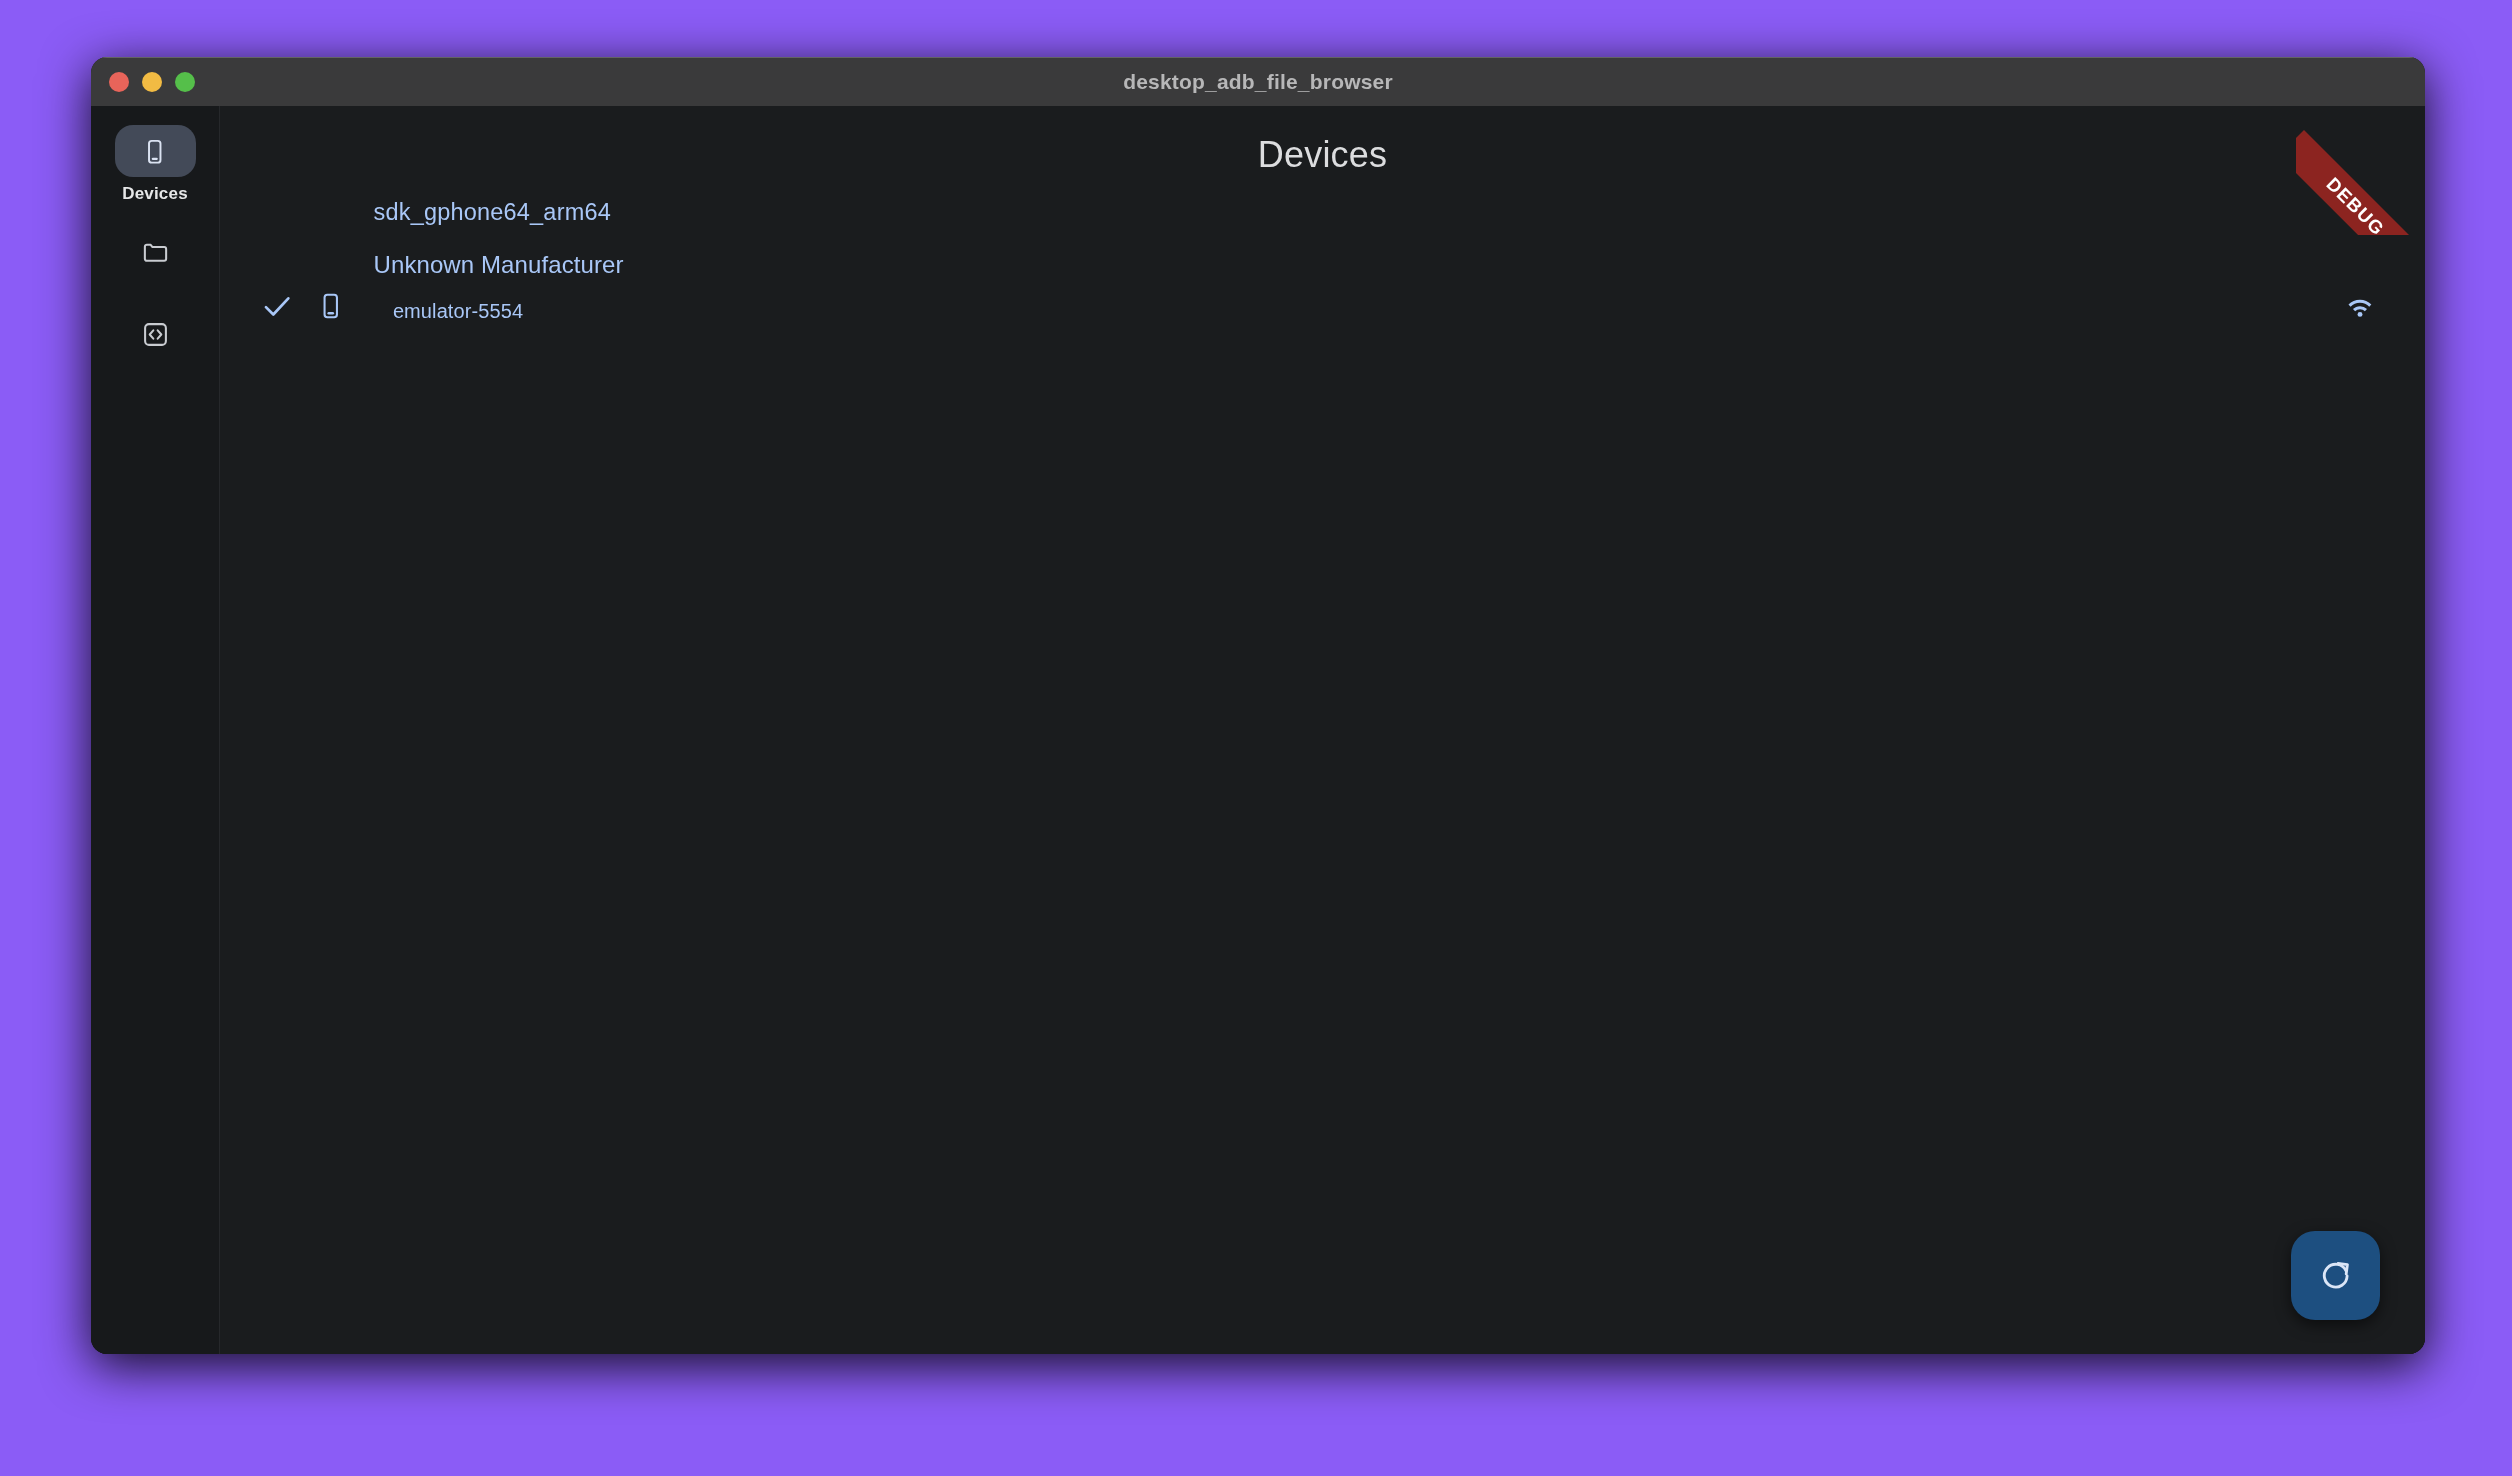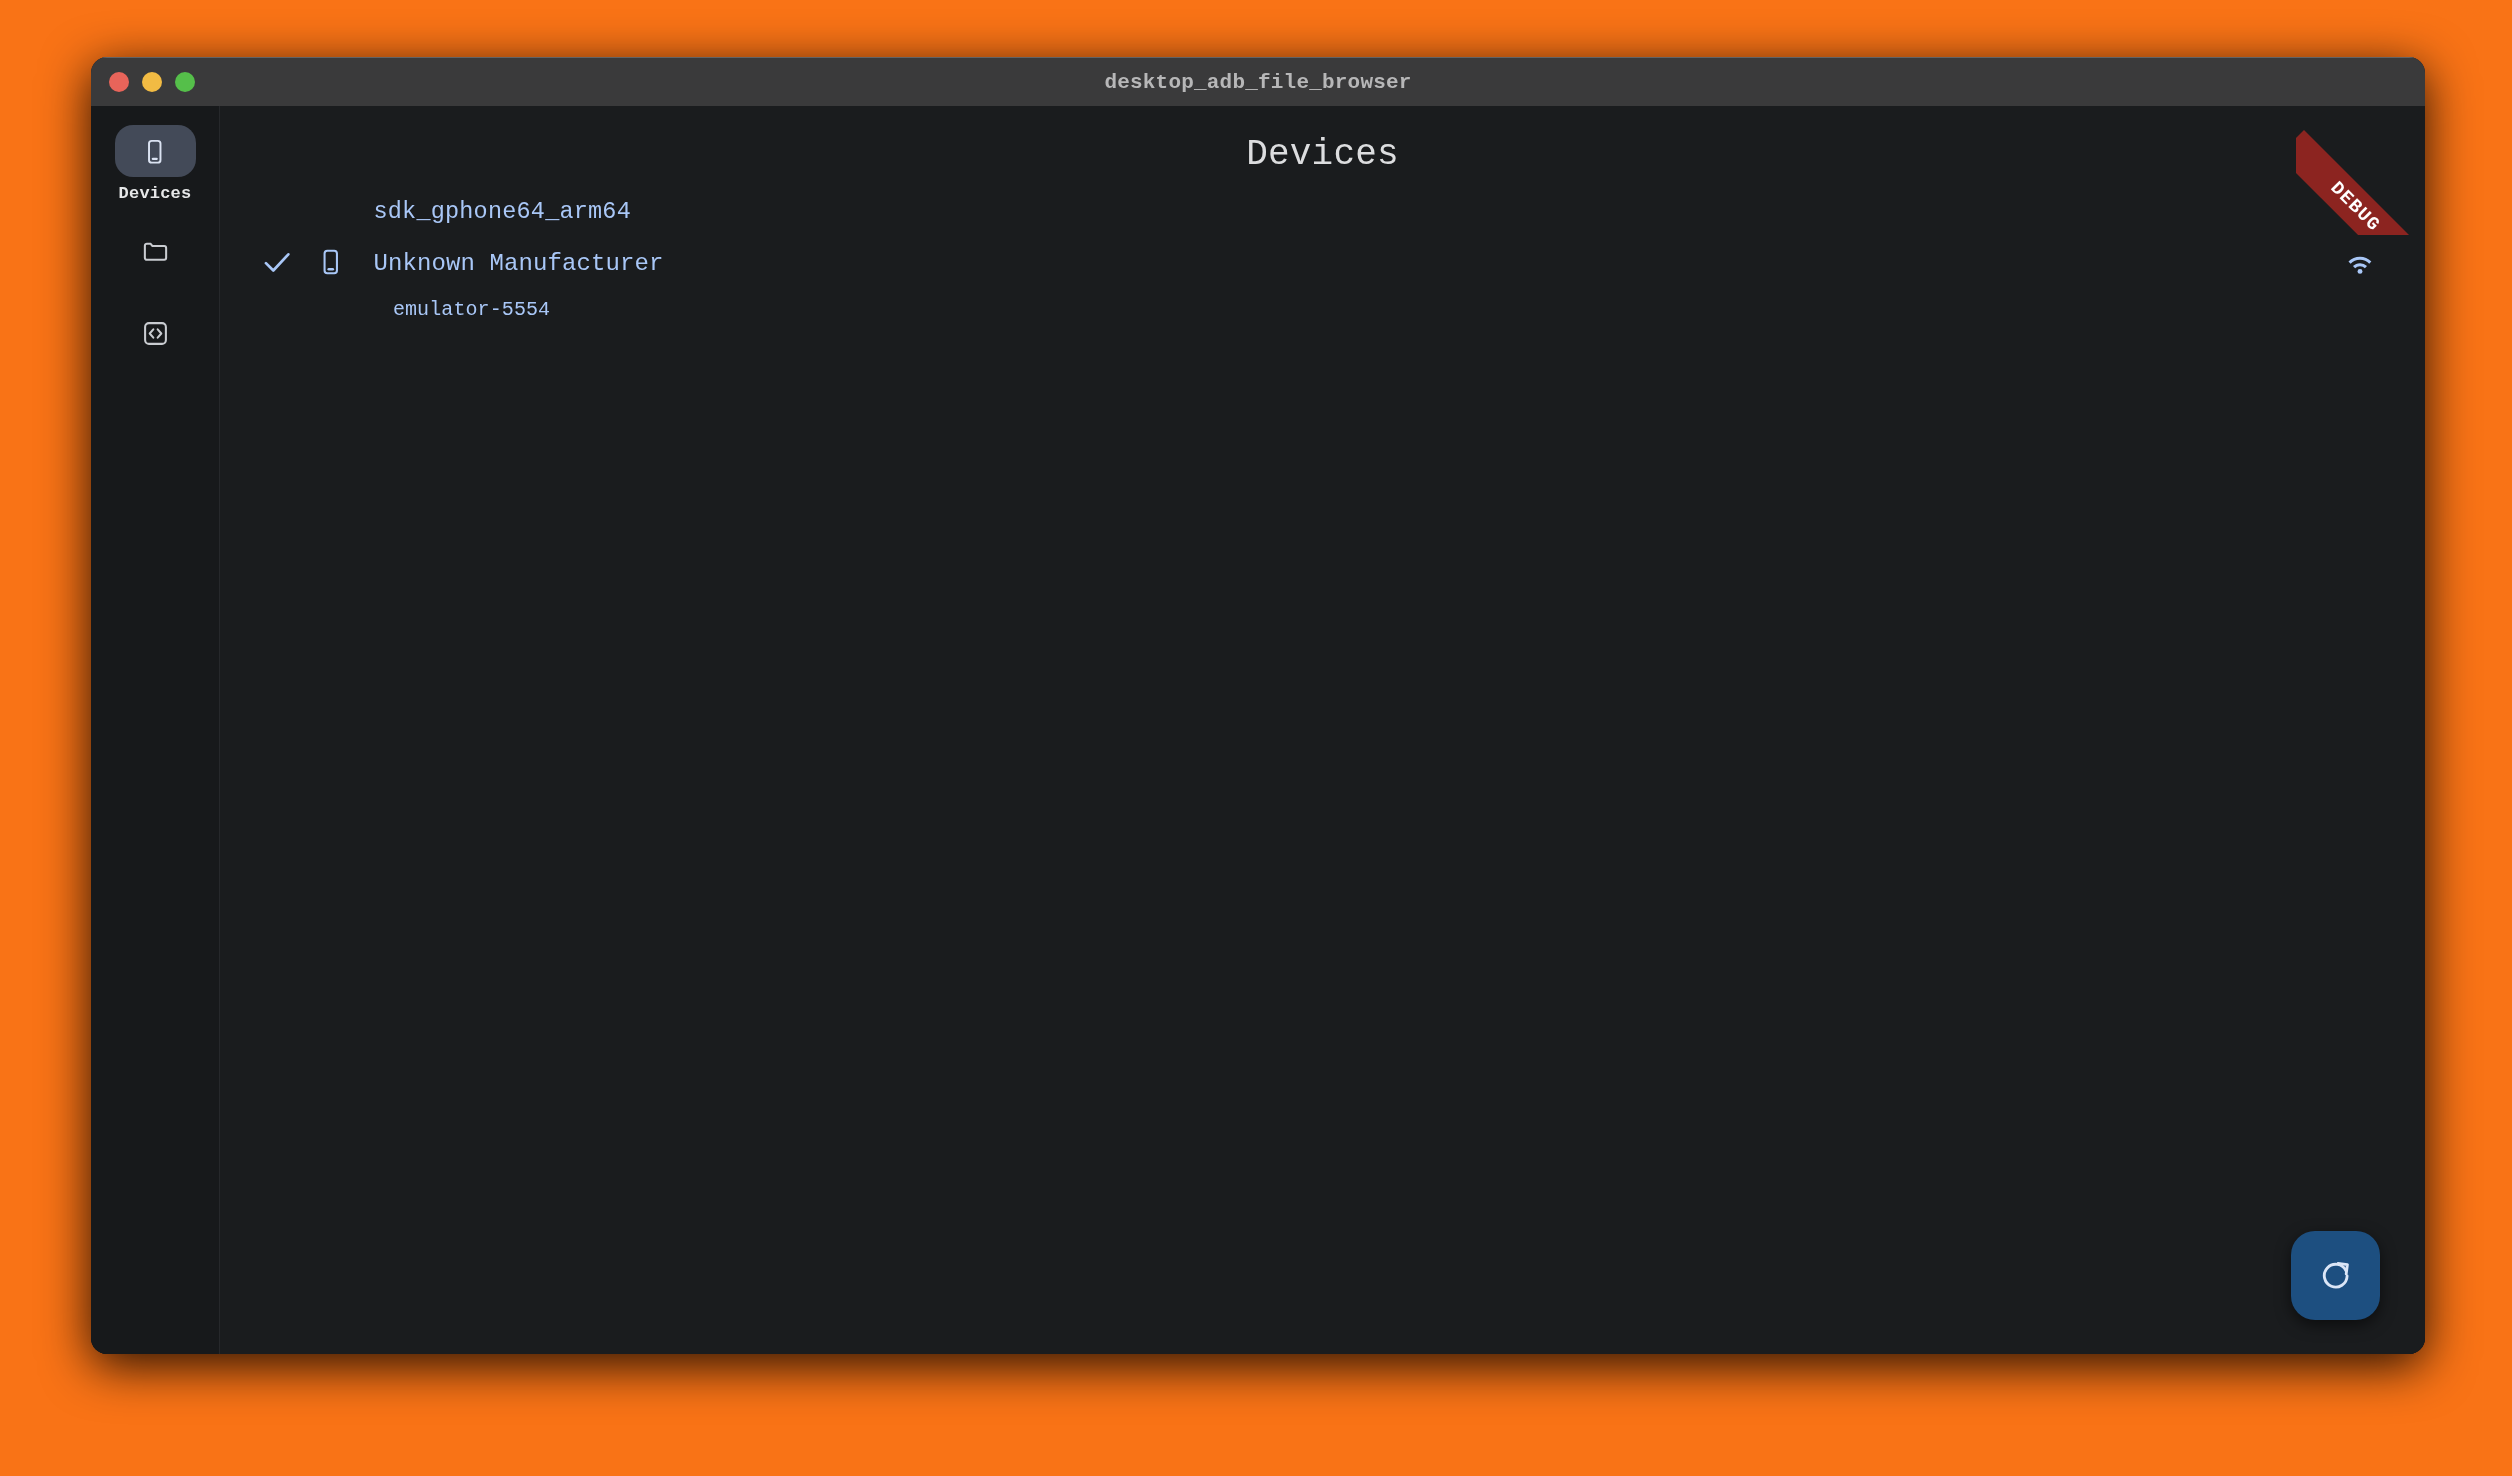--- a/index.html
+++ b/index.html
@@ -9,22 +9,21 @@
     height: 1476px;
     background: #000000;
     font-family: "Liberation Sans", sans-serif;
     overflow: hidden;
   }
 
   
   #desktop {
     position: absolute;
     inset: 0;
-    background: #f97316;
-    font-family: Liberation Mono, monospace;
+    background: #8b5cf6;
   }
 
   
   #app-window {
     position: absolute;
     left: 91px;
     top: 57px;
     width: 2334px;
     height: 1297px;
     border-radius: 16px;
@@ -171,21 +170,21 @@
 
   
   #device-list {
     margin-top: 16px;
     padding: 0 0 0 0;
   }
 
   .device-row {
     position: relative;
     display: flex;
-    align-items: center;
+    align-items: flex-end;
     padding: 4.9px 49px 4.9px 40px;
     cursor: pointer;
   }
 
   .device-leading {
     display: flex;
     align-items: center;
     gap: 23px;
     padding-top: 8px;
     flex: 0 0 auto;

